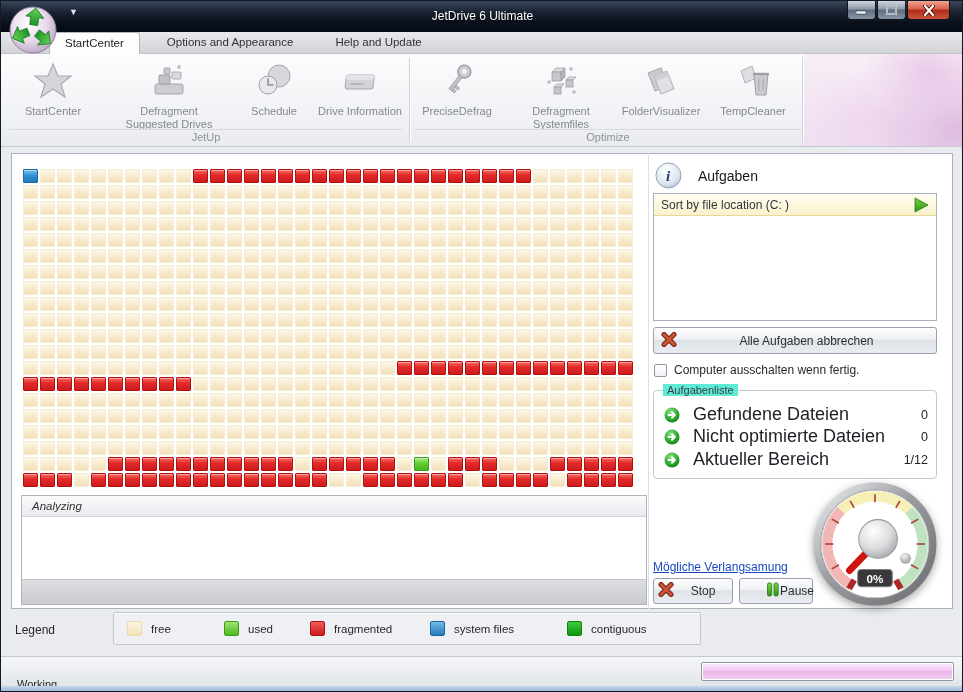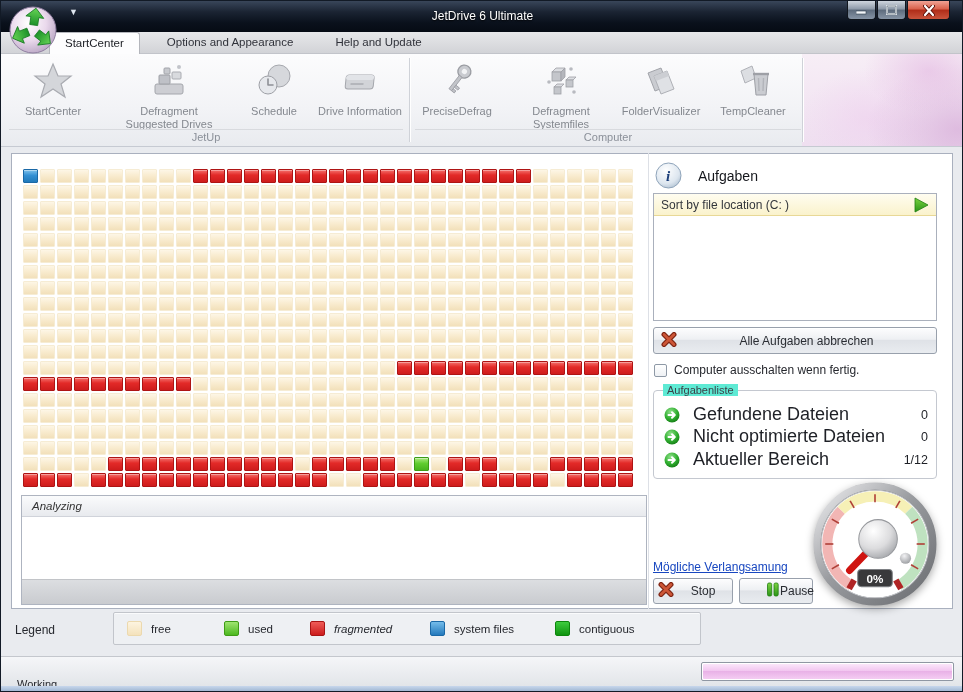--- a/index.html
+++ b/index.html
@@ -327,21 +327,21 @@
         <svg width="42" height="42" viewBox="0 0 42 42">
           <polygon points="9,11 20,6 24,18 13,23" fill="#dcdee2" stroke="#b0b2b8"></polygon>
           <polygon points="22,14 36,14 34,35 24,35" fill="#caccd1" stroke="#9ea0a6"></polygon>
           <line x1="21" y1="14" x2="37" y2="14" stroke="#9ea0a6" stroke-width="2.4"></line>
           <line x1="26.5" y1="18" x2="27" y2="31" stroke="#b2b4ba" stroke-width="1.4"></line>
           <line x1="31.5" y1="18" x2="31" y2="31" stroke="#b2b4ba" stroke-width="1.4"></line>
         </svg>
       </div>
       <div class="rlabel">TempCleaner</div>
     </div>
-    <div class="group-strip" style="left:414px; width:386px;">Computer</div>
+    <div class="group-strip" style="left:414px; width:386px;">Optimize</div>
 
     <div class="vdivider" style="left:801px;"></div>
   </div>
 
   <div class="logo">
     <svg width="54" height="54" viewBox="0 0 54 54">
       <defs>
         <radialGradient id="sphereG" cx="40%" cy="35%" r="70%">
           <stop offset="0%" stop-color="#ffffff"></stop>
             <stop offset="55%" stop-color="#ead9ec"></stop>
@@ -1251,29 +1251,29 @@
   <div class="legend-label">Legend</div>
   <div class="legend-box">
     <div class="legend-item" style="left:13px;">
       <div class="legend-swatch sw-free"></div>
       <span>free</span>
     </div>
     <div class="legend-item" style="left:110px;">
       <div class="legend-swatch sw-used"></div>
       <span>used</span>
     </div>
-    <div class="legend-item" style="left:196px;font-style:italic;">
+    <div class="legend-item" style="left:196px;">
       <div class="legend-swatch sw-fragmented"></div>
       <span>fragmented</span>
     </div>
     <div class="legend-item" style="left:316px;">
       <div class="legend-swatch sw-system"></div>
       <span>system files</span>
     </div>
-    <div class="legend-item" style="left:441px;">
+    <div class="legend-item" style="left:453px;">
       <div class="legend-swatch sw-contiguous"></div>
       <span>contiguous</span>
     </div>
   </div>
 
   <div class="statusbar">
     <span class="status-text">Working ...</span>
     <div class="progressbar">
       <div class="progress-fill"></div>
     </div>

